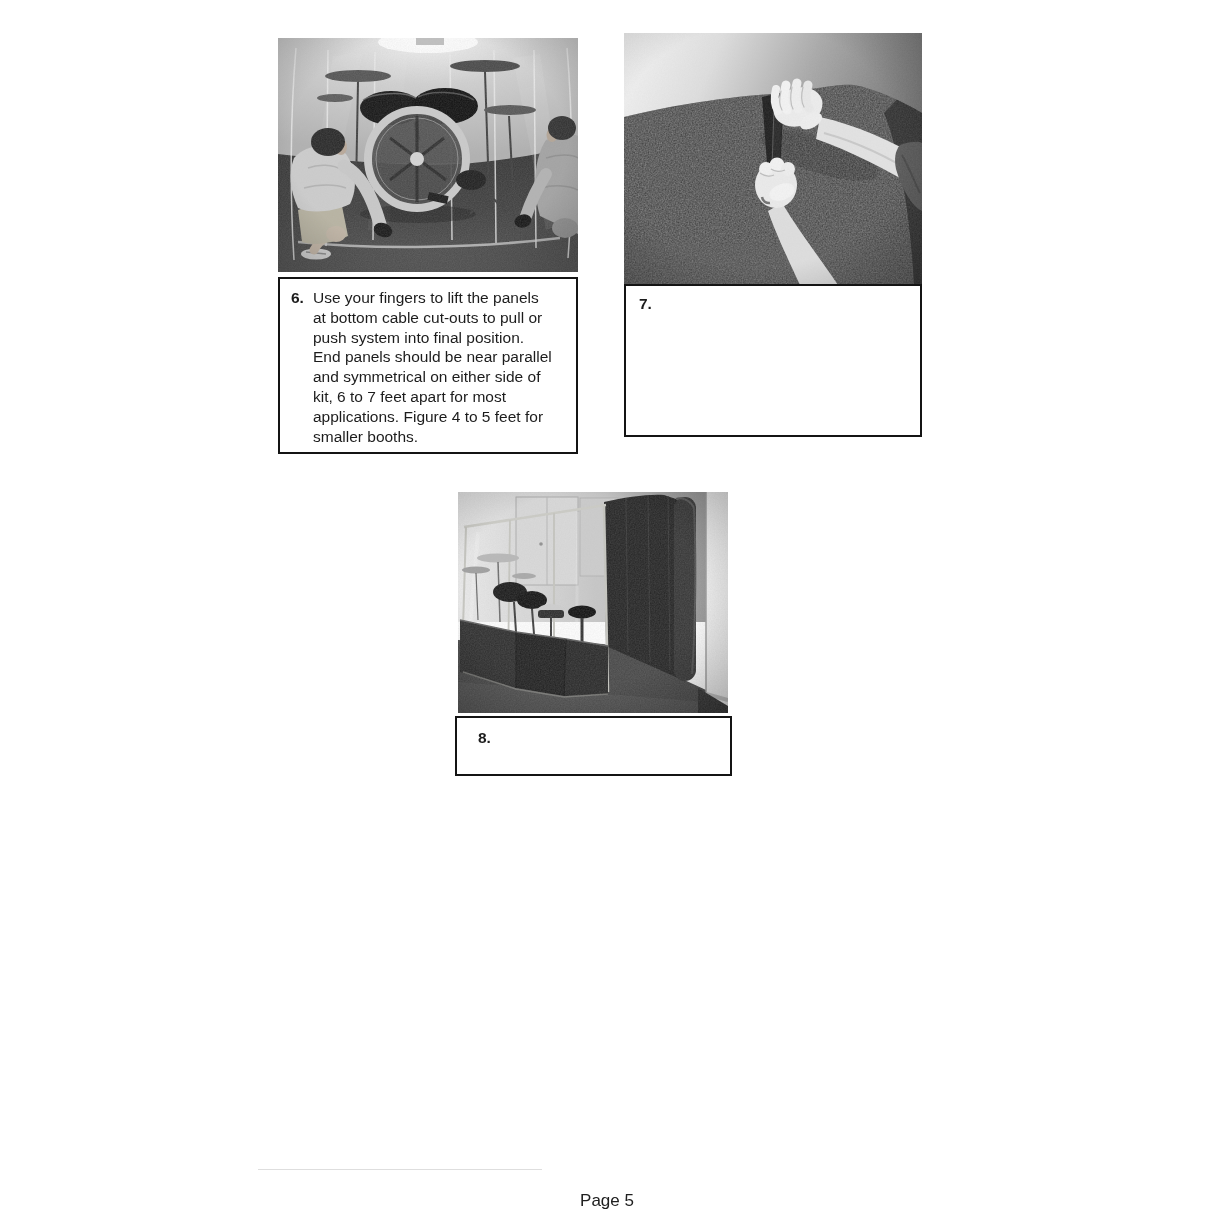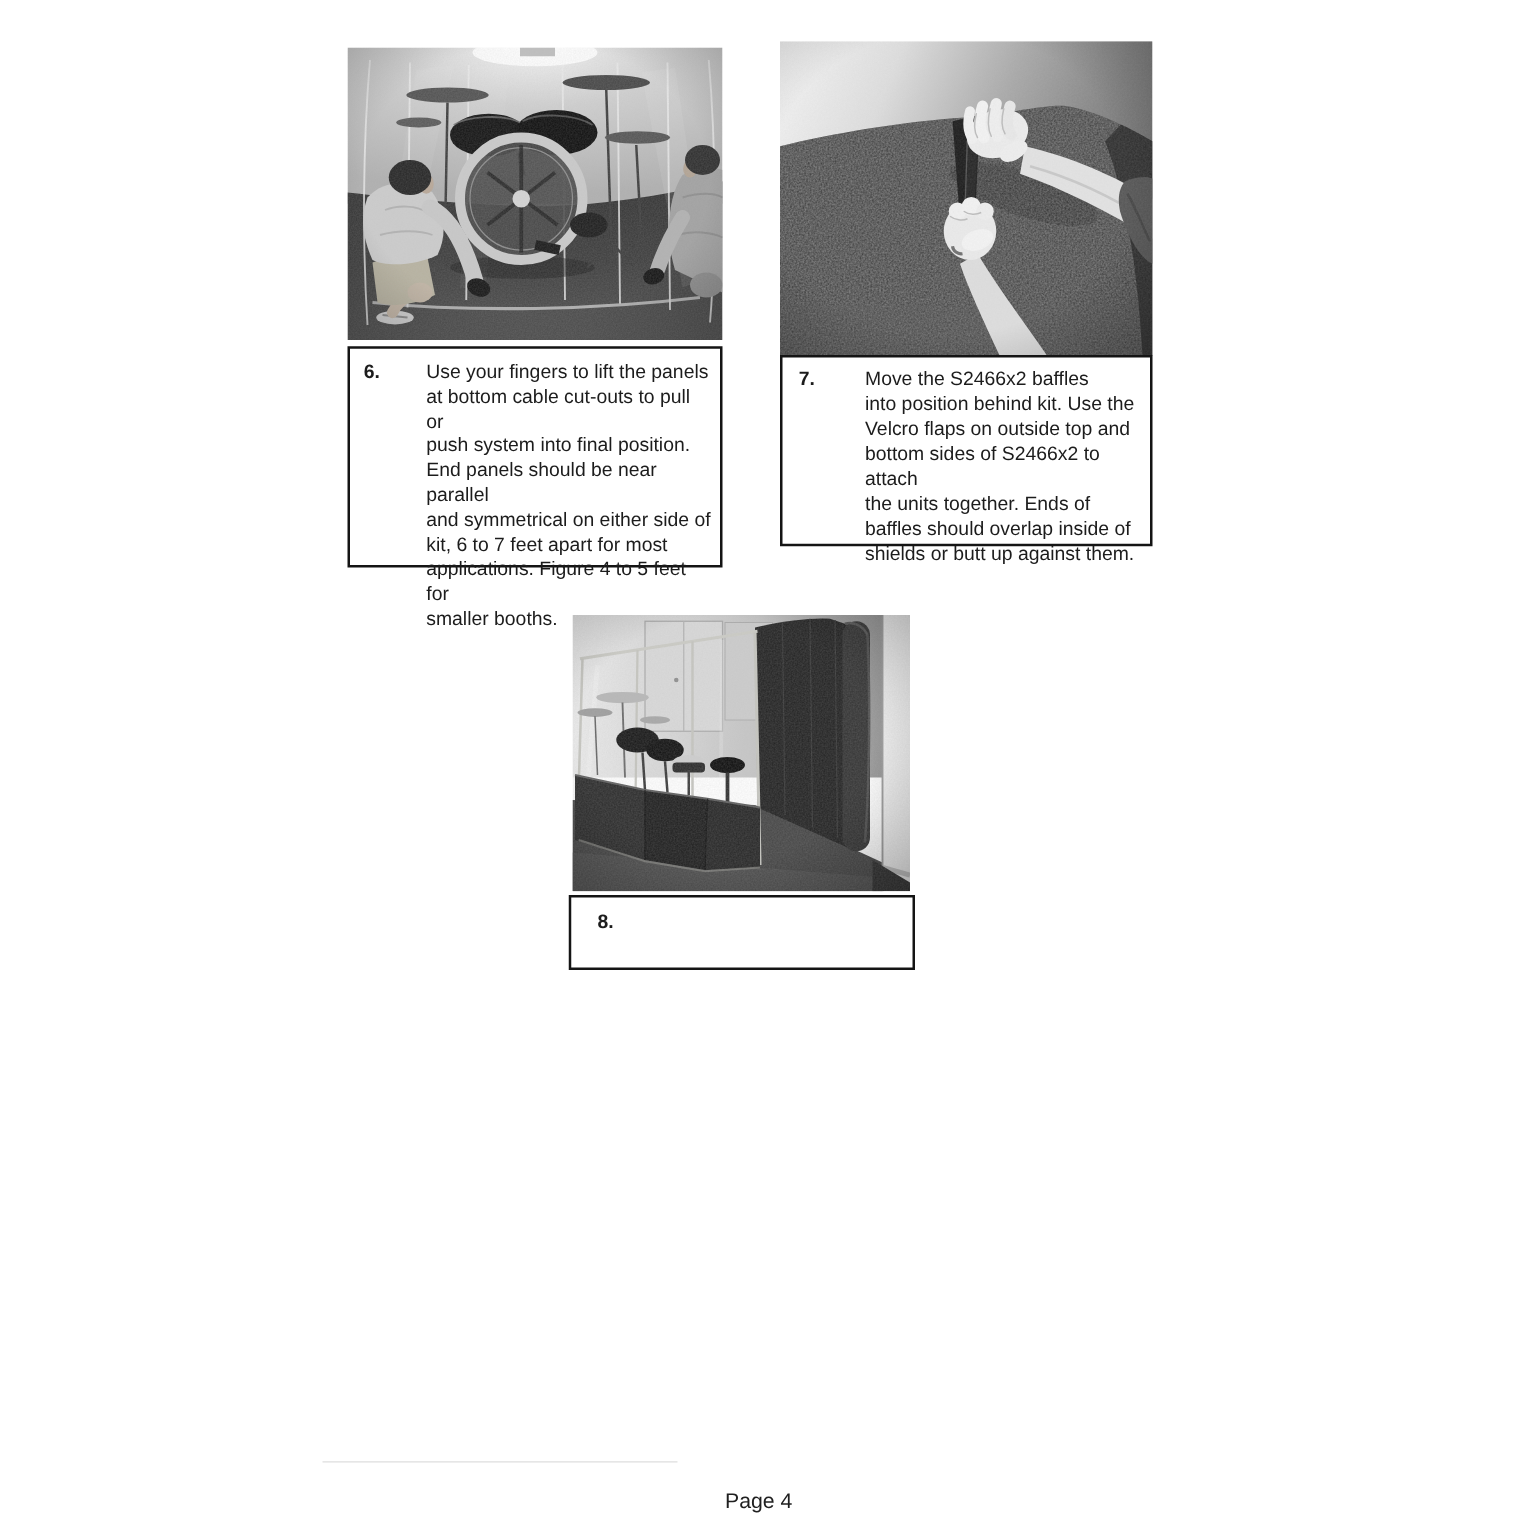--- a/index.html
+++ b/index.html
@@ -7,21 +7,21 @@
     position:relative;width:1214px;height:1214px;background:#ffffff;
     font-family:"Liberation Sans","DejaVu Sans",sans-serif;color:#1c1c1c;overflow:hidden;
   }
   .photo{position:absolute;margin:0;padding:0;line-height:0;}
   .photo svg{display:block;}
   .stepbox{
     position:absolute;box-sizing:border-box;border:2px solid #141414;background:#ffffff;
     display:flex;align-items:flex-start;
   }
   .stepnum{font-weight:bold;flex-shrink:0;}
-  .steptext{white-space:pre-line;margin-left:28px;}
+  .steptext{white-space:pre-line;}
   #box6{left:278px;top:277px;width:300px;height:177px;padding:9px 6px 0 11px;font-size:15.5px;line-height:19.8px;}
   #box6 .stepnum{width:22px;}
   #box7{left:624px;top:284px;width:298px;height:153px;padding:8px 6px 0 13px;font-size:15.5px;line-height:20px;}
   #box7 .stepnum{width:25px;}
   #box8{left:455px;top:716px;width:277px;height:60px;padding:8px 6px 0 21px;font-size:15.5px;line-height:23px;}
   #box8 .stepnum{width:20px;}
   #photo6{left:278px;top:38px;}
   #photo7{left:624px;top:33px;}
   #photo8{left:458px;top:492px;}
   .divider{position:absolute;left:258px;top:1169px;width:284px;height:1px;background:#dedede;}
@@ -191,27 +191,20 @@
 
       <path d="M276,112 C286,108 295,108 298,110 L298,178 C288,174 278,156 272,136 C270,126 271,118 276,112 Z" fill="#565656"></path>
       <path d="M278,122 C284,132 290,148 296,160" stroke="#454545" stroke-width="2" fill="none"></path>
       <rect x="0" y="0" width="298" height="252" filter="url(#p2grain)" opacity="0.16" fill="#ffffff"></rect>
       <rect x="0" y="0" width="298" height="252" fill="url(#p2vig)"></rect>
     </svg>
   </figure>
 
   <section class="stepbox" id="box7">
     <span class="stepnum">7.</span>
-    <div class="steptext">Move the S2466x2 baffles
-into position behind kit. Use the
-Velcro flaps on outside top and
-bottom sides of S2466x2 to attach
-the units together. Ends of
-baffles should overlap inside of
-shields or butt up against them.</div>
   </section>
 
   <figure class="photo" id="photo8">
     <svg width="270" height="221" viewBox="0 0 270 221">
       <defs>
         <linearGradient id="p3wall" x1="0" y1="0" x2="1" y2="0">
           <stop offset="0%" stop-color="#ececec"></stop>
             <stop offset="55%" stop-color="#c2c2c2"></stop>
           <stop offset="80%" stop-color="#9f9f9f"></stop>
             <stop offset="100%" stop-color="#8e8e8e"></stop>
@@ -287,15 +280,15 @@
       <rect x="0" y="0" width="270" height="221" filter="url(#p3grain)" opacity="0.26" fill="#ffffff"></rect>
       <rect x="0" y="0" width="270" height="221" fill="url(#p3vig)"></rect>
     </svg>
   </figure>
 
   <section class="stepbox" id="box8">
     <span class="stepnum">8.</span>
   </section>
 
   <div class="divider"></div>
-  <div class="footer">Page 4</div>
+  <div class="footer">Page 5</div>
 
 </div>
 
 </body></html>

